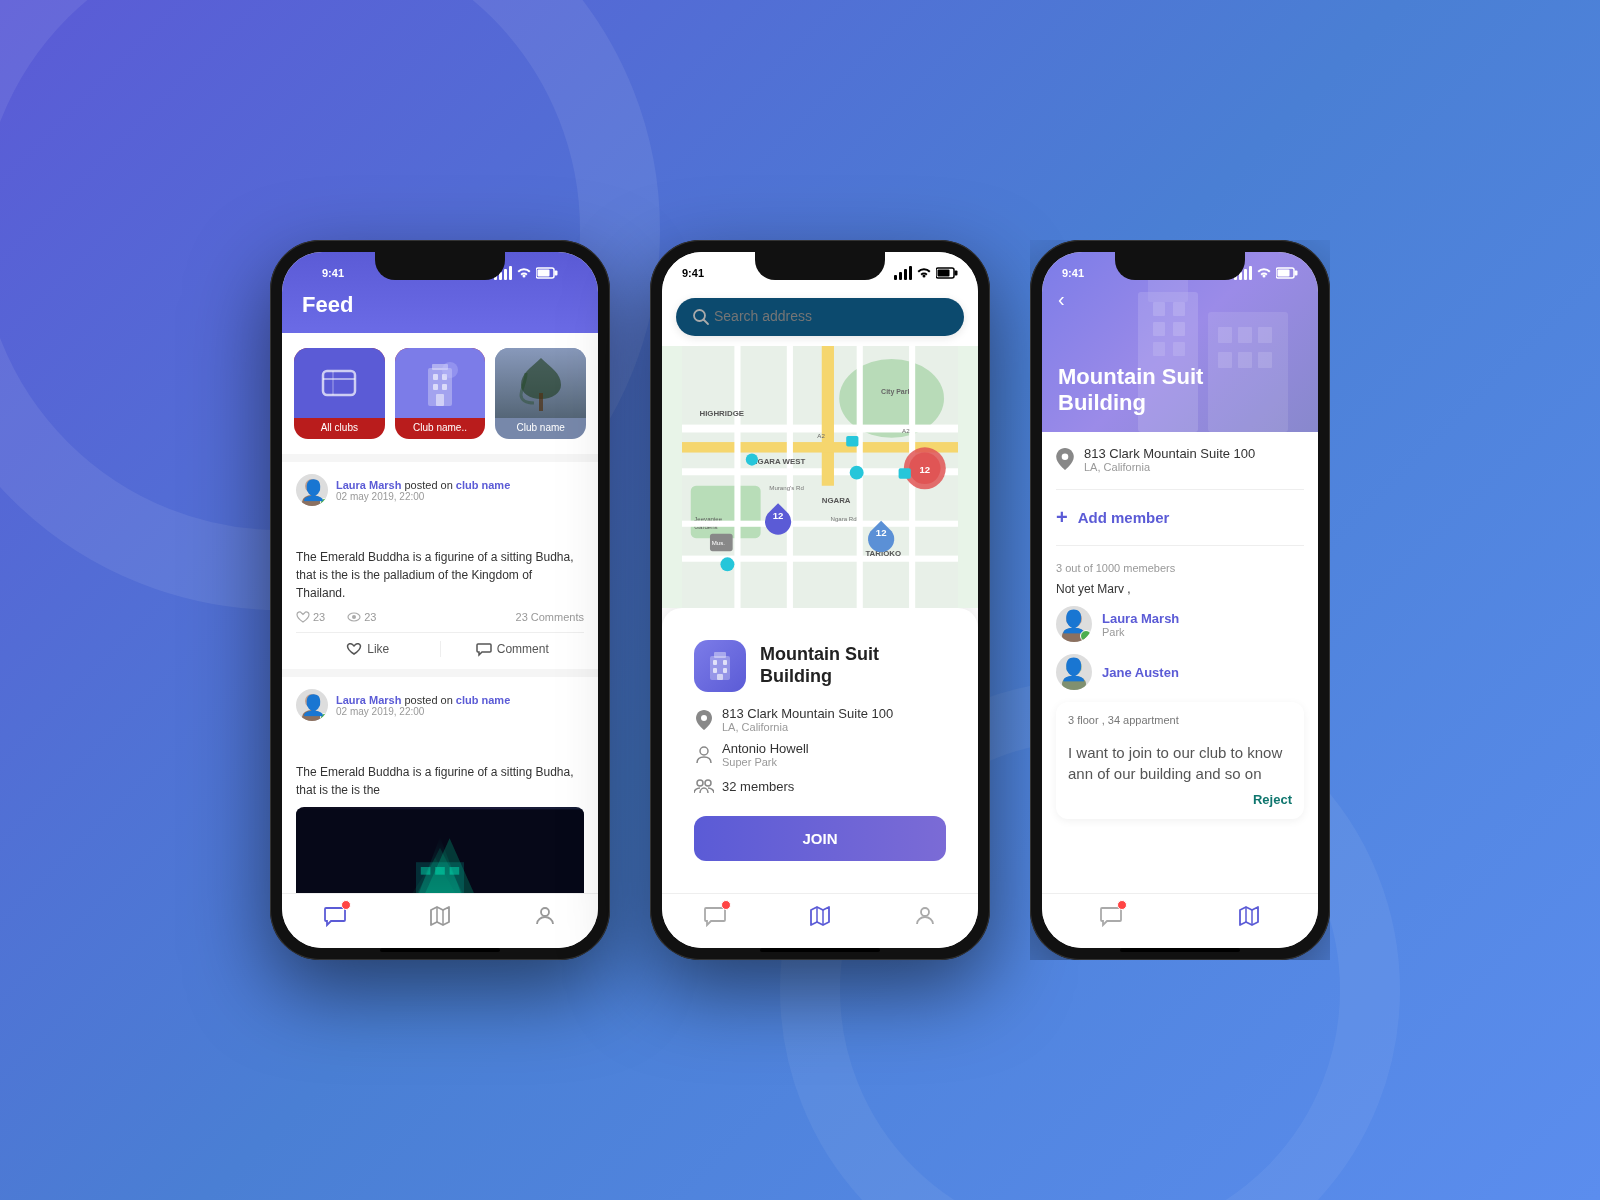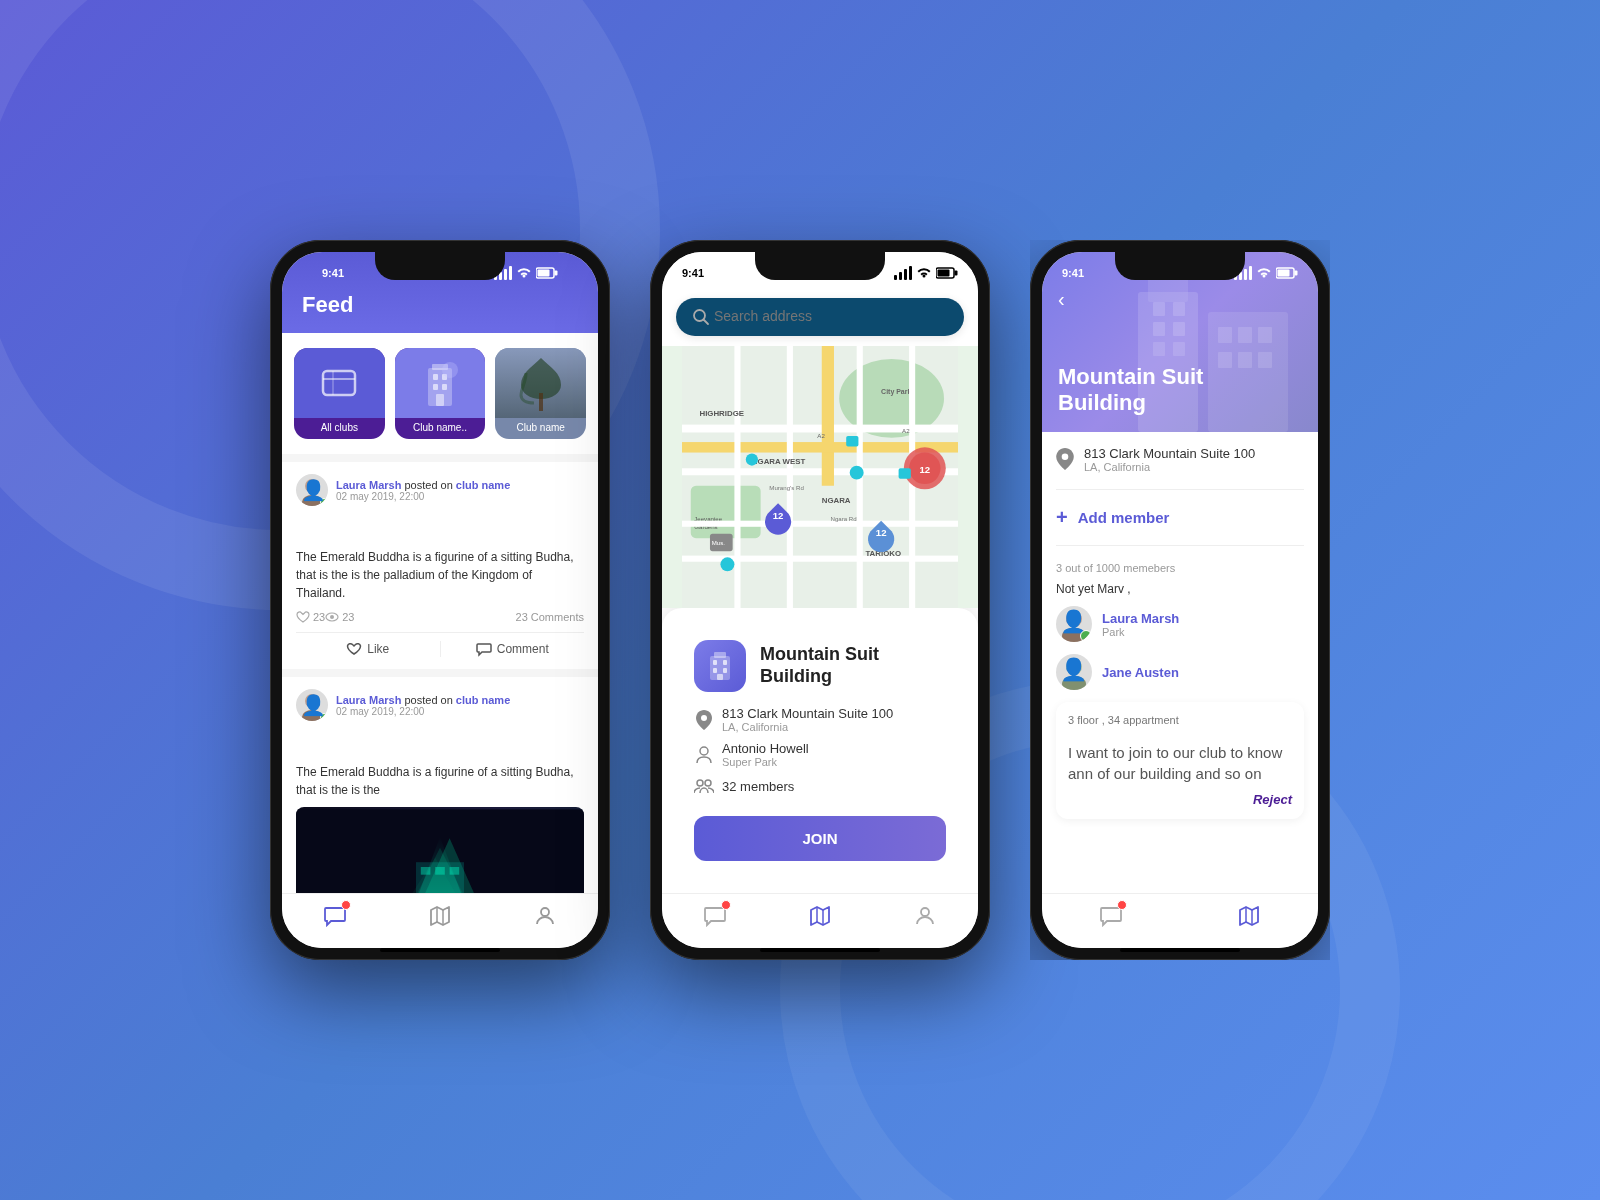--- a/index.html
+++ b/index.html
@@ -131,21 +131,21 @@
       padding: 15px 12px;
       background: #fff;
     }
     .club-card {
       flex: 1;
       border-radius: 14px;
       overflow: hidden;
       display: flex;
       flex-direction: column;
       align-items: center;
-      background: #4c1d95;
+      background: #b91c1c;
       padding-bottom: 6px;
     }
     .club-card-img {
       width: 100%;
       height: 70px;
       display: flex;
       align-items: center;
       justify-content: center;
     }
     .club-card-img.all-clubs { background: #5b5bd6; }
@@ -198,21 +198,21 @@
       border: 1.5px solid #fff;
     }
     .post-meta { font-size: 11px; color: #333; }
     .post-meta .name { color: #5b5bd6; font-weight: 600; }
     .post-meta .club { color: #5b5bd6; font-weight: 600; }
     .post-meta .time { color: #999; font-size: 10px; display: block; }
     .post-text { font-size: 12px; color: #333; line-height: 1.5; margin-bottom: 8px; margin-top: 42px; }
     .post-stats {
       display: flex;
       align-items: center;
-      gap: 0;
+      gap: 22px;
       font-size: 11px;
       color: #999;
       margin-bottom: 8px;
     }
     .post-stats .stat { display: flex; align-items: center; gap: 3px; }
     .post-stats .comments { margin-left: auto; }
     .post-actions {
       display: flex;
       border-top: 1px solid #eee;
       padding-top: 8px;
@@ -482,27 +482,26 @@
     }
     .request-name { font-size: 13px; font-weight: 600; color: #333; }
     .request-sub { font-size: 11px; color: #555; }
     .request-meta { font-size: 11px; color: #777; margin-bottom: 16px; }
     .request-text { font-size: 15px; color: #555; line-height: 1.4; margin-bottom: 8px; }
     .request-actions {
       display: flex;
       justify-content: flex-end;
     }
     .reject-btn {
-      color: #4c1d95;
+      color: #0f766e;
       font-size: 13px;
       font-weight: 600;
       cursor: pointer;
       background: none;
       border: none;
-      font-style: italic;
     }
 
     
     svg { display: block; }
 
     
     .building-silhouette {
       position: absolute;
       right: 0; top: 0;
       width: 200px; height: 180px;

